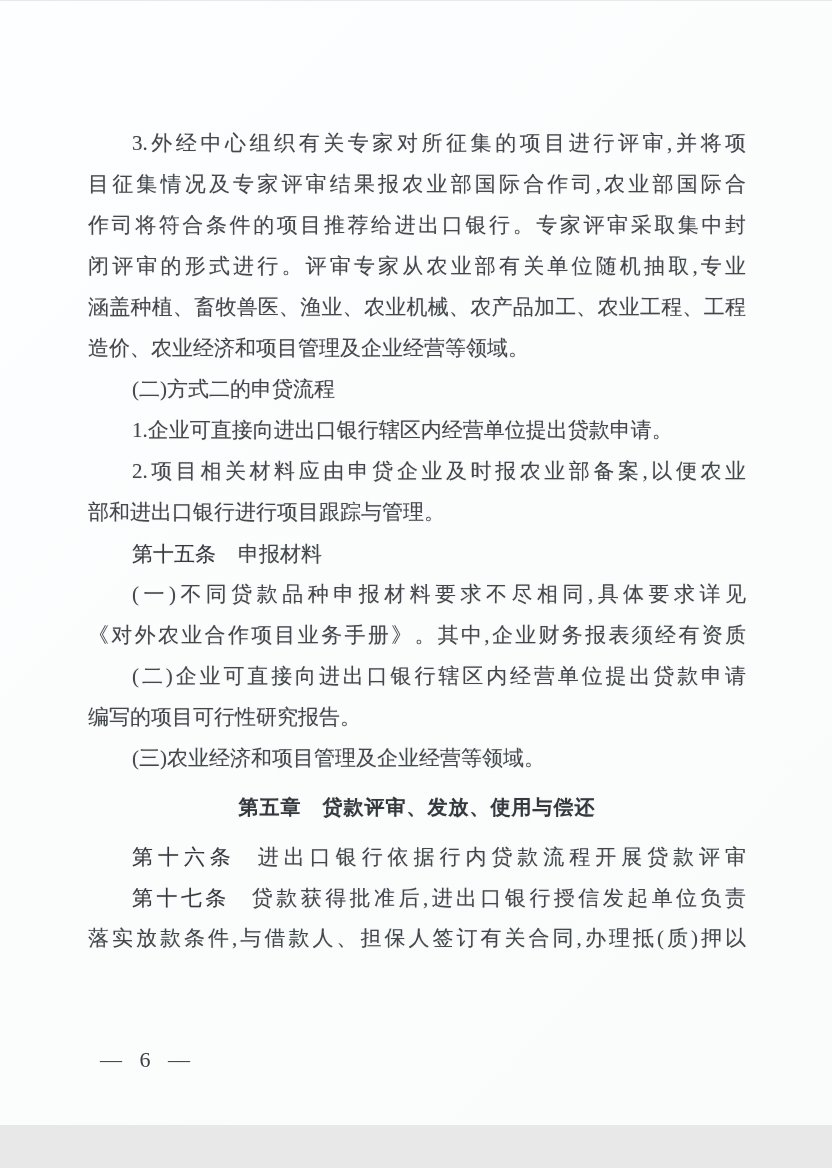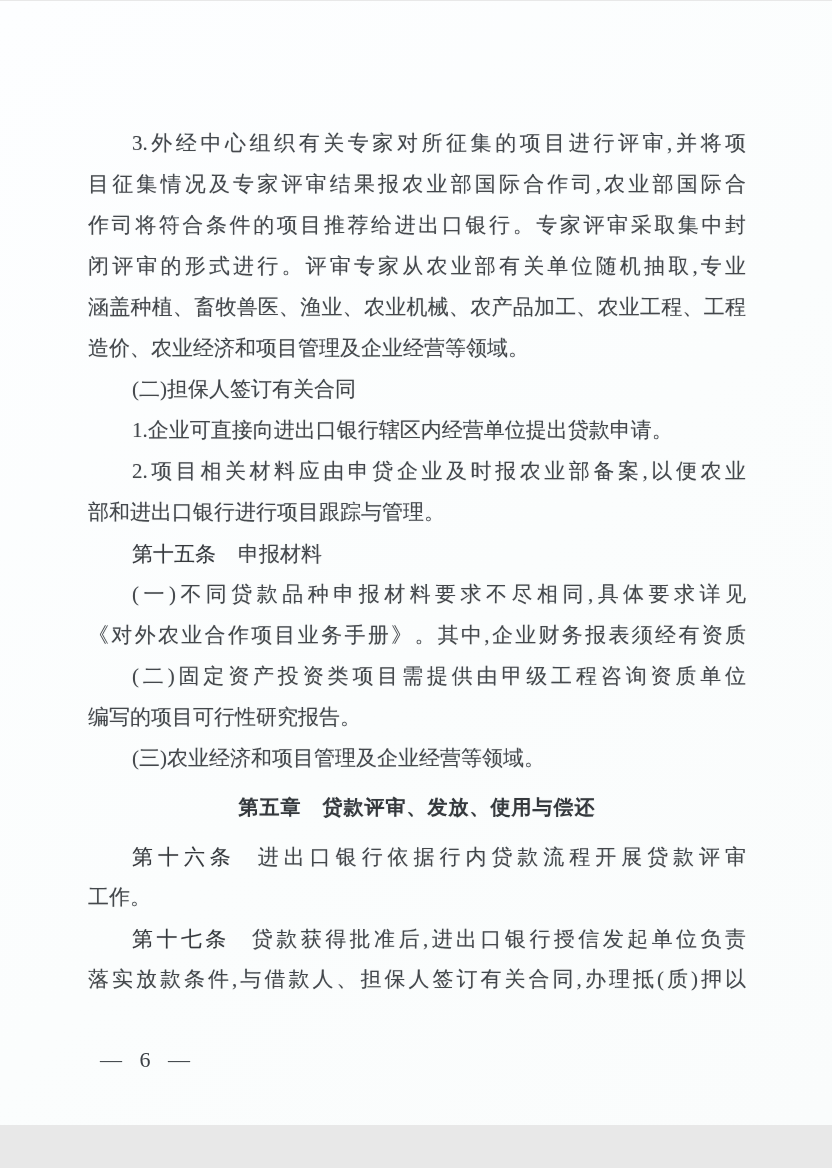--- a/index.html
+++ b/index.html
@@ -93,33 +93,32 @@
 
 <div class="page">
 
   <div class="doc-body">
       <div class="line body indent justify">3.外经中心组织有关专家对所征集的项目进行评审,并将项</div>
       <div class="line body justify">目征集情况及专家评审结果报农业部国际合作司,农业部国际合</div>
       <div class="line body justify">作司将符合条件的项目推荐给进出口银行。专家评审采取集中封</div>
       <div class="line body justify">闭评审的形式进行。评审专家从农业部有关单位随机抽取,专业</div>
       <div class="line body justify">涵盖种植、畜牧兽医、渔业、农业机械、农产品加工、农业工程、工程</div>
       <div class="line body">造价、农业经济和项目管理及企业经营等领域。</div>
-      <div class="line body indent">(二)担保人签订有关合同</div>
+      <div class="line body indent">(二)方式二的申贷流程</div>
       <div class="line body indent">1.企业可直接向进出口银行辖区内经营单位提出贷款申请。</div>
       <div class="line body indent justify">2.项目相关材料应由申贷企业及时报农业部备案,以便农业</div>
       <div class="line body">部和进出口银行进行项目跟踪与管理。</div>
       <div class="line article indent"><span class="article-label">第十五条</span><span>申报材料</span></div>
       <div class="line body indent justify">(一)不同贷款品种申报材料要求不尽相同,具体要求详见</div>
       <div class="line body justify">《对外农业合作项目业务手册》。其中,企业财务报表须经有资质</div>
-      <div class="line body indent justify">(二)固定资产投资类项目需提供由甲级工程咨询资质单位</div>
+      <div class="line body indent justify">(二)企业可直接向进出口银行辖区内经营单位提出贷款申请</div>
       <div class="line body">编写的项目可行性研究报告。</div>
       <div class="line body indent">(三)农业经济和项目管理及企业经营等领域。</div>
       <div class="line chapter">第五章　贷款评审、发放、使用与偿还</div>
       <div class="line article indent justify"><span class="article-label">第十六条</span><span>进出口银行依据行内贷款流程开展贷款评审</span></div>
-      <div class="line body">工作。</div>
       <div class="line article indent justify"><span class="article-label">第十七条</span><span>贷款获得批准后,进出口银行授信发起单位负责</span></div>
       <div class="line body justify">落实放款条件,与借款人、担保人签订有关合同,办理抵(质)押以</div>
     </div>
 
   <div class="page-number">— 6 —</div>
 
   <div class="scan-edge-line"></div>
   <div class="scan-below"></div>
 
 </div>

